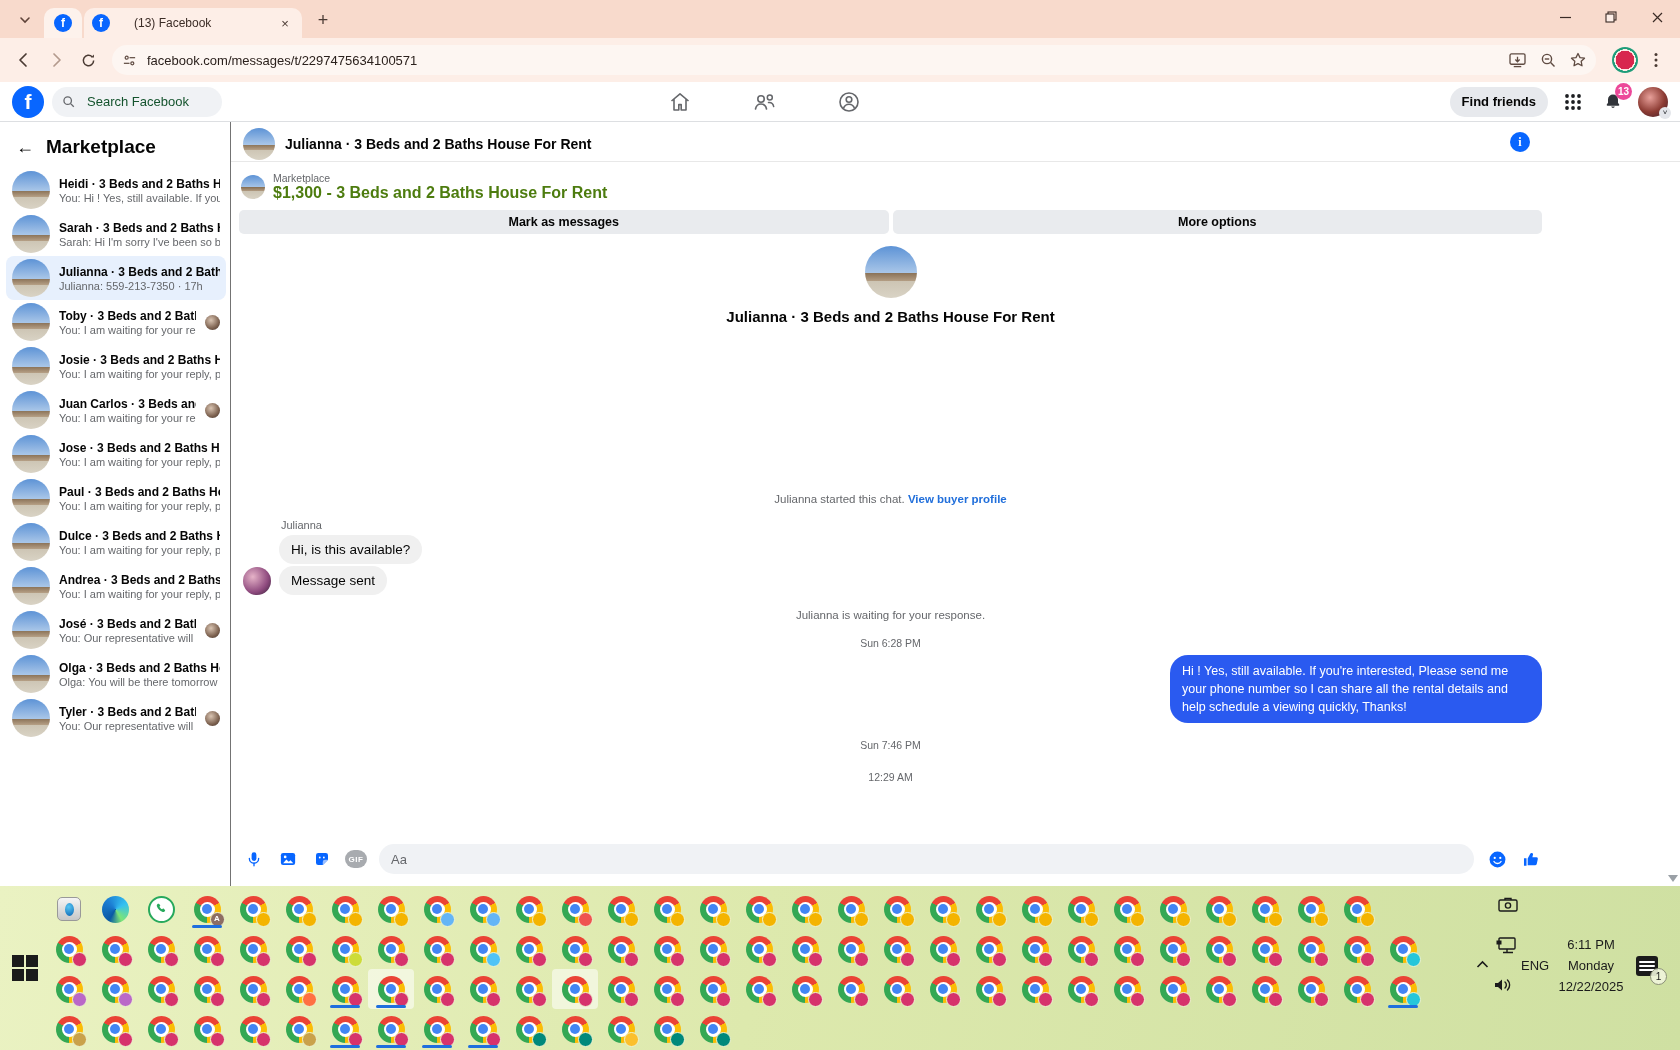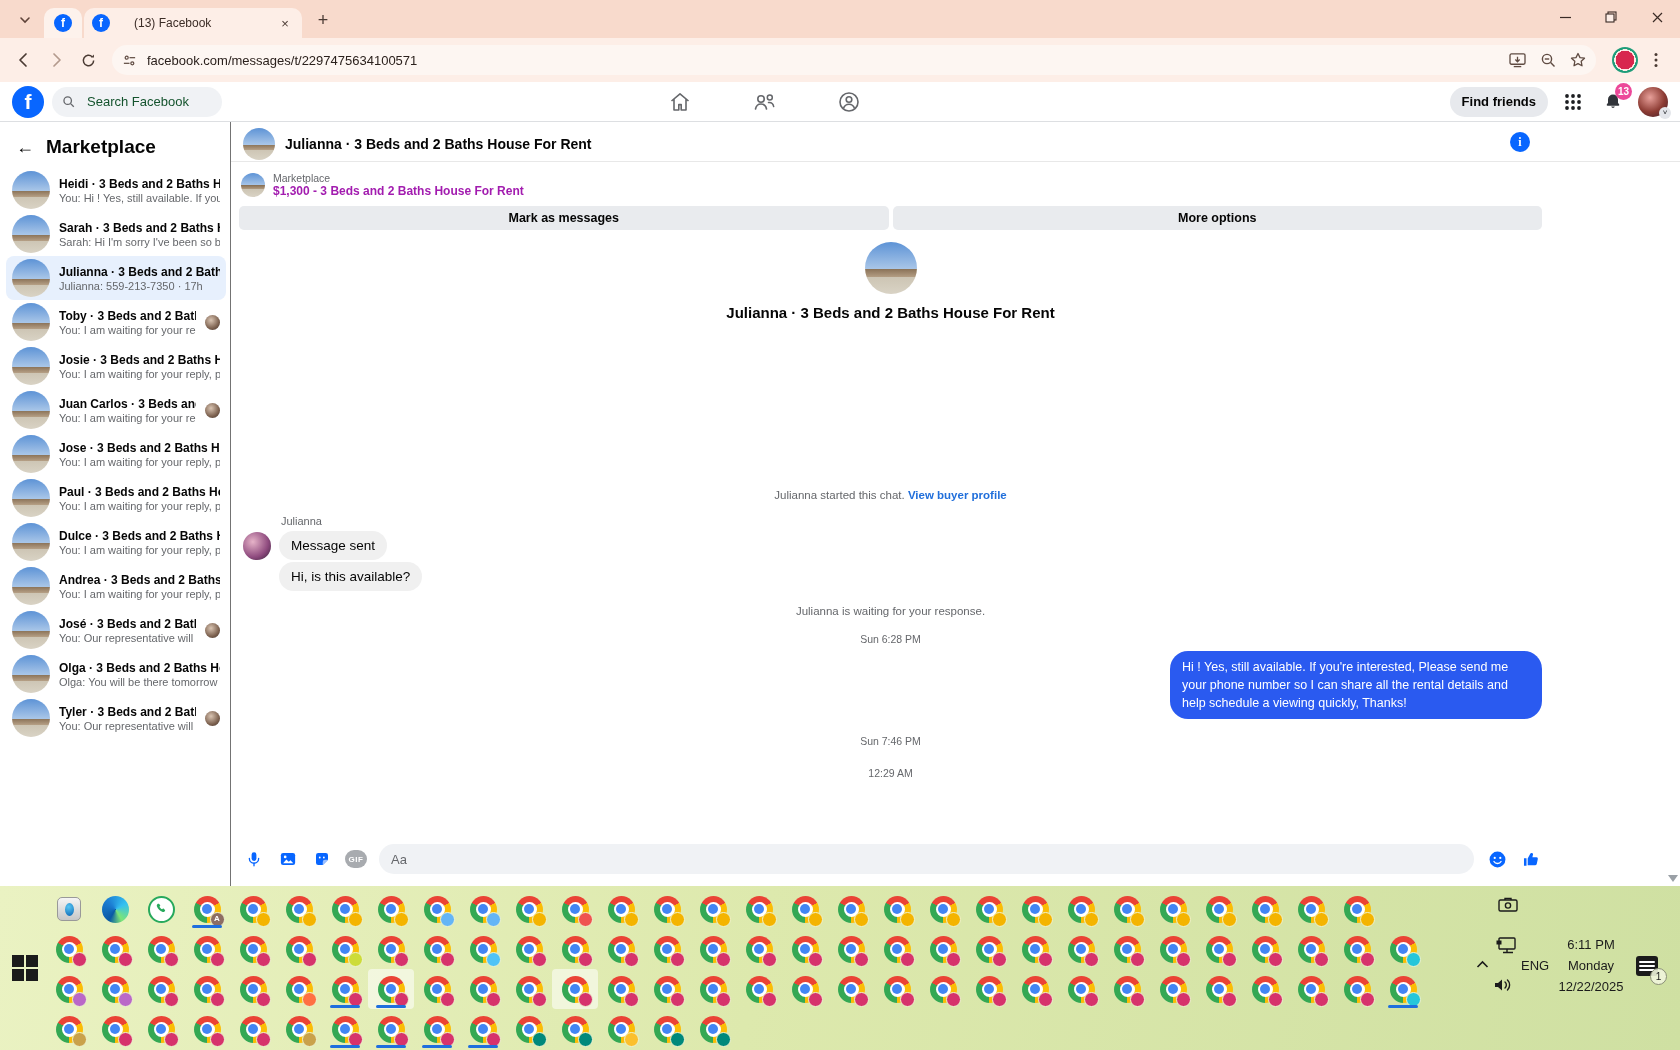--- a/index.html
+++ b/index.html
@@ -62,21 +62,21 @@
   
   .chat { flex:1; border-left:1px solid #737373; display:flex; flex-direction:column; min-width:0; }
   .chat-header { height:40px; flex:none; display:flex; align-items:center; gap:10px; padding:4px 150px 0 12px; border-bottom:1px solid #e8e8e8; position:relative; }
   .av32 { width:32px; height:32px; }
   .chat-title { font-size:14px; font-weight:bold; color:#050505; }
   .info-btn { position:absolute; right:150px; top:10px; width:20px; height:20px; border-radius:50%; background:#0866ff; color:#fff; font-size:12px; font-weight:bold; display:flex; align-items:center; justify-content:center; font-family:"Liberation Serif",serif; }
   .chat-scroll { flex:1; padding:8px 138px 0 8px; overflow:hidden; display:flex; flex-direction:column; }
   .banner { display:flex; align-items:center; gap:8px; padding:2px 0 8px 2px; }
   .av24 { width:24px; height:24px; }
   .banner-label { font-size:10.5px; color:#65676b; }
-  .banner-listing { font-size:12px; font-weight:bold; color:#a21caf; }
+  .banner-listing { font-size:16px; font-weight:bold; color:#4d7c0f; }
   .action-row { display:flex; gap:4px; }
   .action-btn { flex:1; height:24px; background:#e9ebee; border:none; border-radius:5px; font-size:12.5px; font-weight:bold; color:#050505; display:flex; align-items:center; justify-content:center; font-family:"Liberation Sans",sans-serif; }
 
   .thread { flex:1; display:flex; flex-direction:column; overflow:hidden; }
   .profile-block { display:flex; flex-direction:column; align-items:center; margin-top:12px; }
   .av52 { width:52px; height:52px; }
   .profile-name { margin-top:10px; font-size:15px; font-weight:bold; color:#050505; }
   .sys-msg { text-align:center; font-size:11.5px; color:#65676b; margin-top:14px; }
   .sys-msg.first { margin-top:168px; }
   .sys-link { color:#216fdb; font-weight:bold; }
@@ -407,26 +407,26 @@
             <button class="action-btn">More options</button>
           </div>
           <div class="thread" id="thread">
             <div class="profile-block">
               <span class="house-av av52"></span>
               <span class="profile-name">Julianna · 3 Beds and 2 Baths House For Rent</span>
             </div>
           <div class="sys-msg first">Julianna started this chat. <span class="sys-link">View buyer profile</span></div>
               <div class="sender-label">Julianna</div>
               <div class="in-row">
+                <span class="sp"></span>
+                <span class="bubble-in">Hi, is this available?</span>
+              </div>
+              <div class="in-row">
                 <span class="msg-avatar"></span>
                 <span class="bubble-in">Message sent</span>
-              </div>
-              <div class="in-row">
-                <span class="sp"></span>
-                <span class="bubble-in">Hi, is this available?</span>
               </div>
               <div class="sys-msg">Julianna is waiting for your response.</div>
               <div class="ts">Sun 6:28 PM</div>
               <div class="out-row">
                 <span class="bubble-out">Hi ! Yes, still available. If you're interested, Please send me your phone number so I can share all the rental details and help schedule a viewing quickly, Thanks!</span>
               </div>
               <div class="ts">Sun 7:46 PM</div>
               <div class="ts">12:29 AM</div>
             </div>
         </div>

